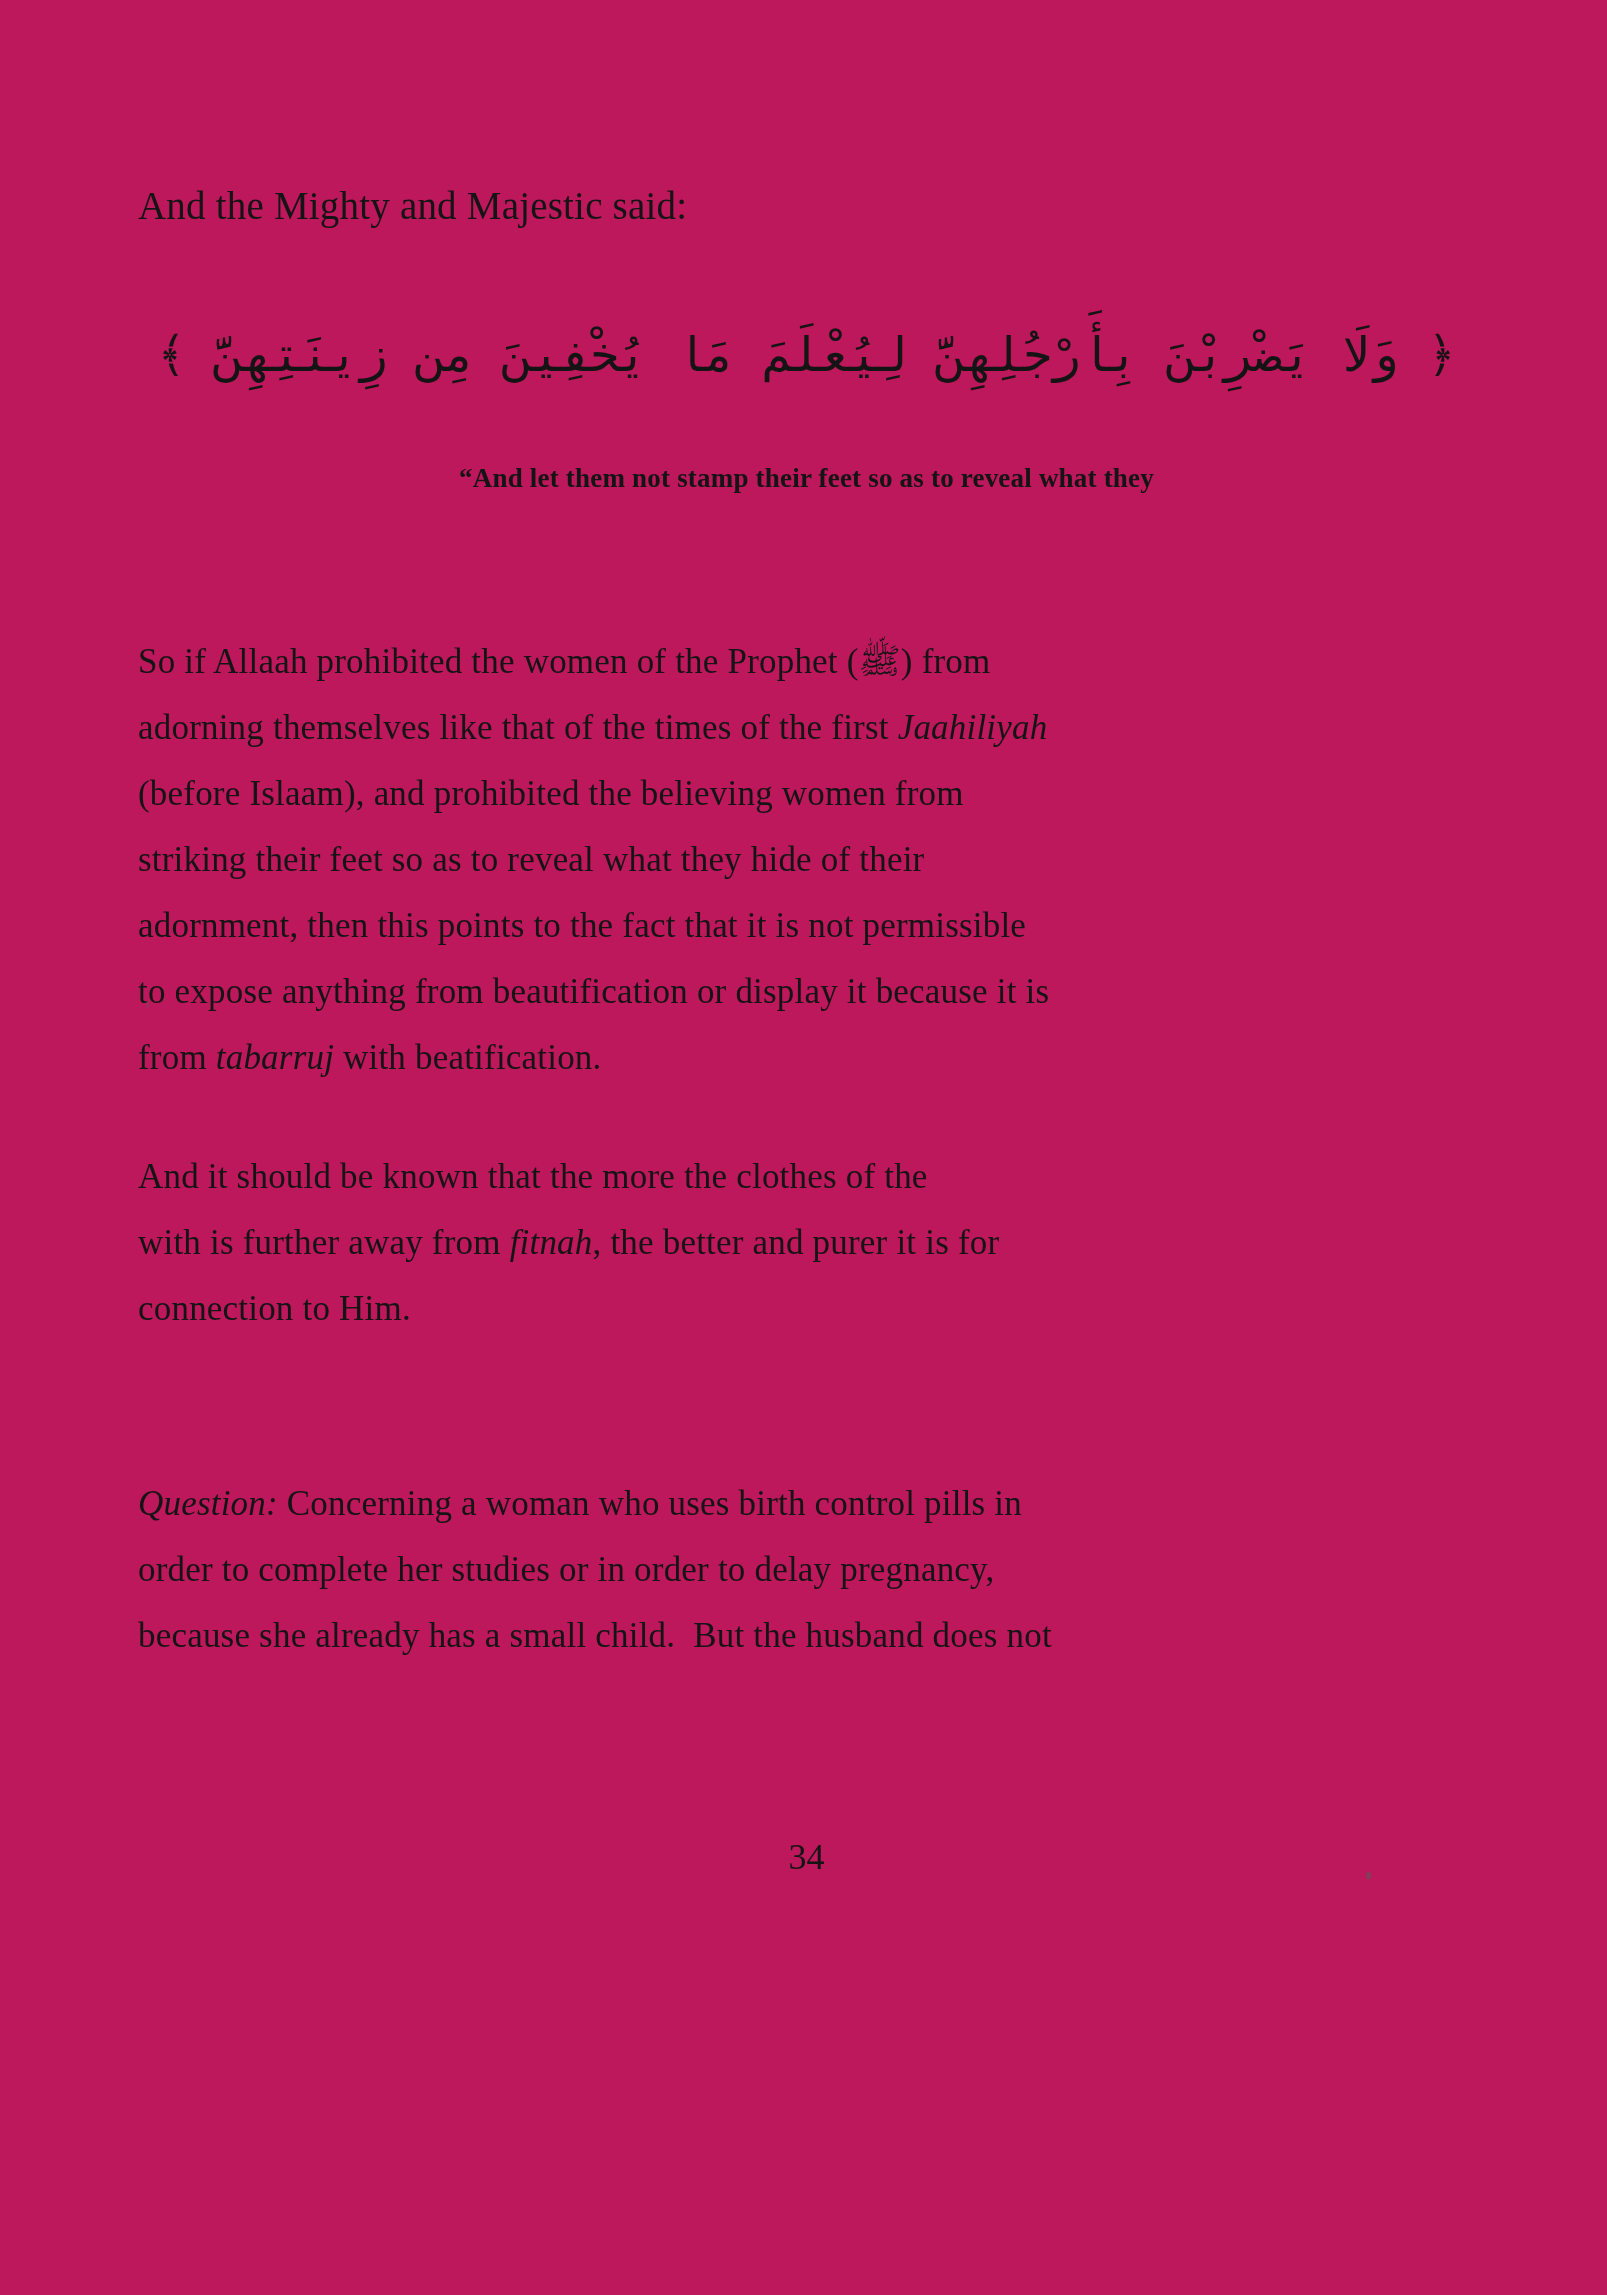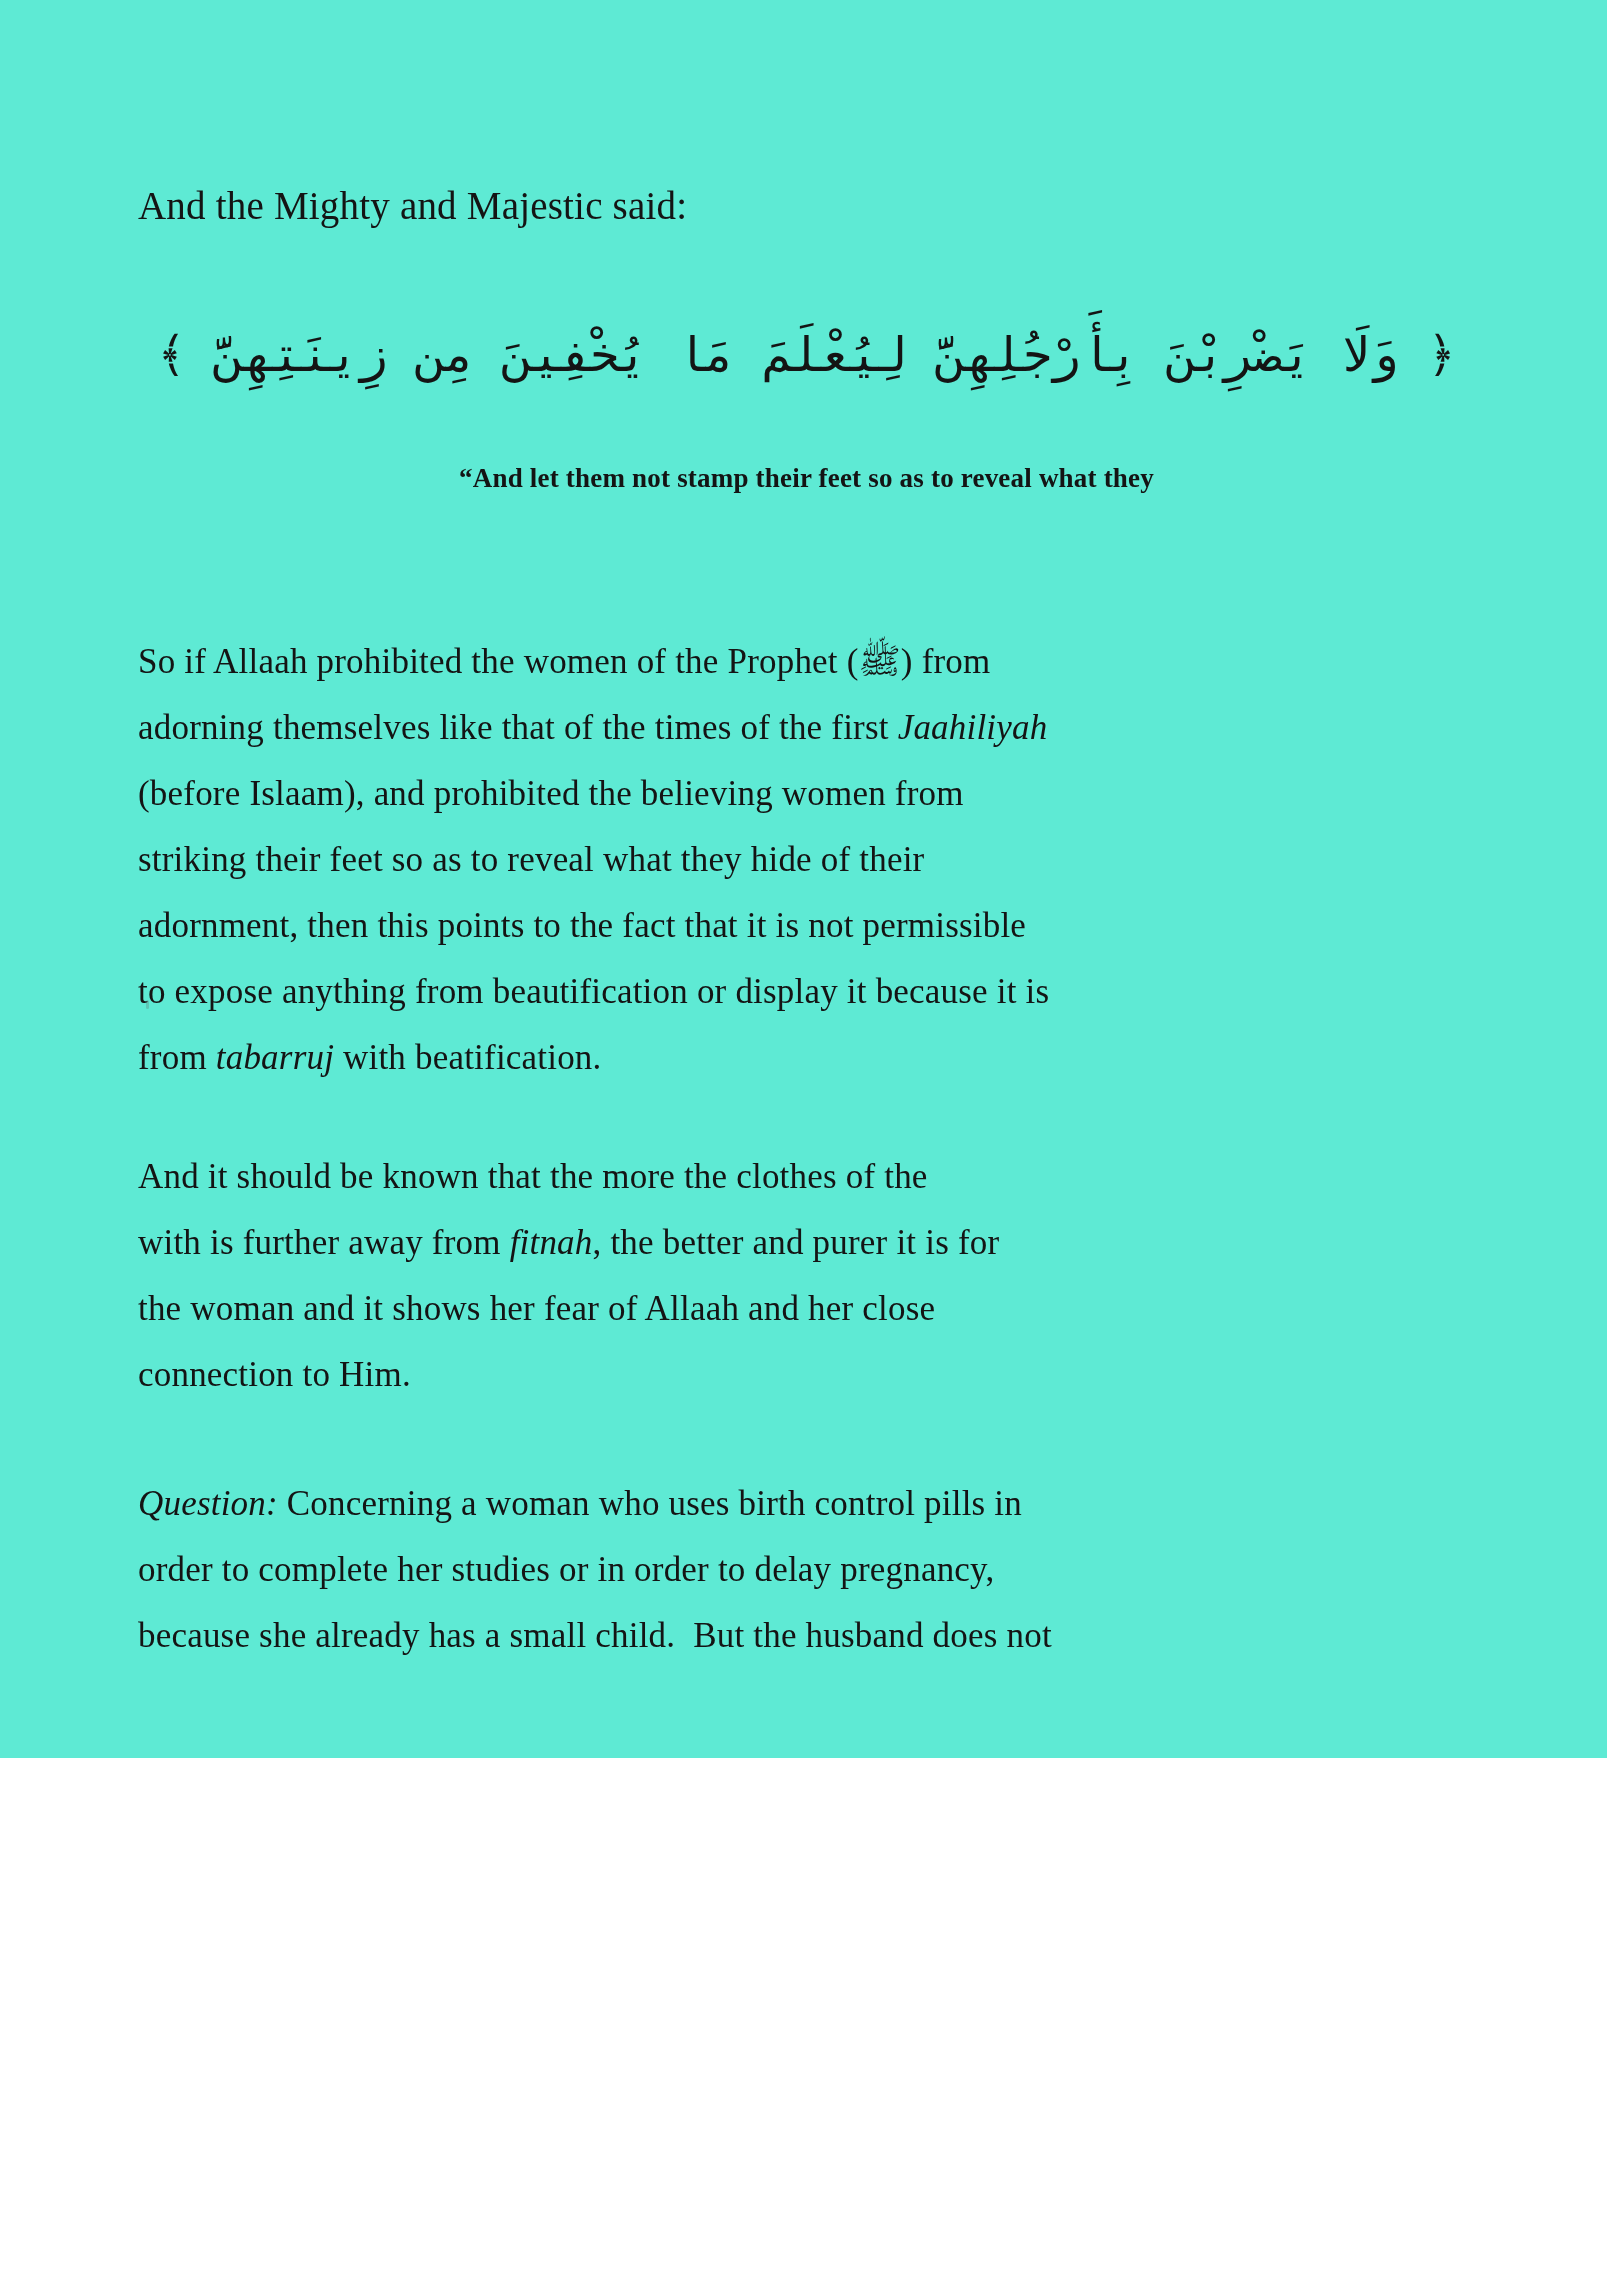--- a/index.html
+++ b/index.html
@@ -3,22 +3,22 @@
 <meta charset="utf-8">
 <style>
   html, body {
     margin: 0;
     padding: 0;
     background: #ffffff;
   }
   .page {
     position: relative;
     width: 1607px;
-    height: 1758px;
-    background: #5eead4;
+    height: 2295px;
+    background: #be185d;
     color: #141414;
     font-family: "Liberation Serif", "DejaVu Serif", serif;
     overflow: hidden;
   }
   .textblock {
     position: absolute;
     left: 138px;
     width: 1337px;
   }
   .intro {
@@ -105,21 +105,20 @@
       <div class="line"><span>(before Islaam), and prohibited the believing women from</span></div>
       <div class="line"><span>striking their feet so as to reveal what they hide of their</span></div>
       <div class="line"><span>adornment, then this points to the fact that it is not permissible</span></div>
       <div class="line"><span>to expose anything from beautification or display it because it is</span></div>
       <div class="line"><span>from </span><span class="it">tabarruj</span><span> with beatification.</span></div>
     </div>
 
   <div class="textblock para p2">
       <div class="line"><span>And it should be known that the more the clothes of the</span></div>
       <div class="line"><span>with is further away from </span><span class="it">fitnah</span><span>, the better and purer it is for</span></div>
-      <div class="line"><span>the woman and it shows her fear of Allaah and her close</span></div>
       <div class="line"><span>connection to Him.</span></div>
     </div>
 
   <div class="textblock para p3">
       <div class="line"><span class="it">Question:</span><span> Concerning a woman who uses birth control pills in</span></div>
       <div class="line"><span>order to complete her studies or in order to delay pregnancy,</span></div>
       <div class="line"><span>because she already has a small child.  But the husband does not</span></div>
     </div>
 
   <div class="textblock page-number">34</div>

